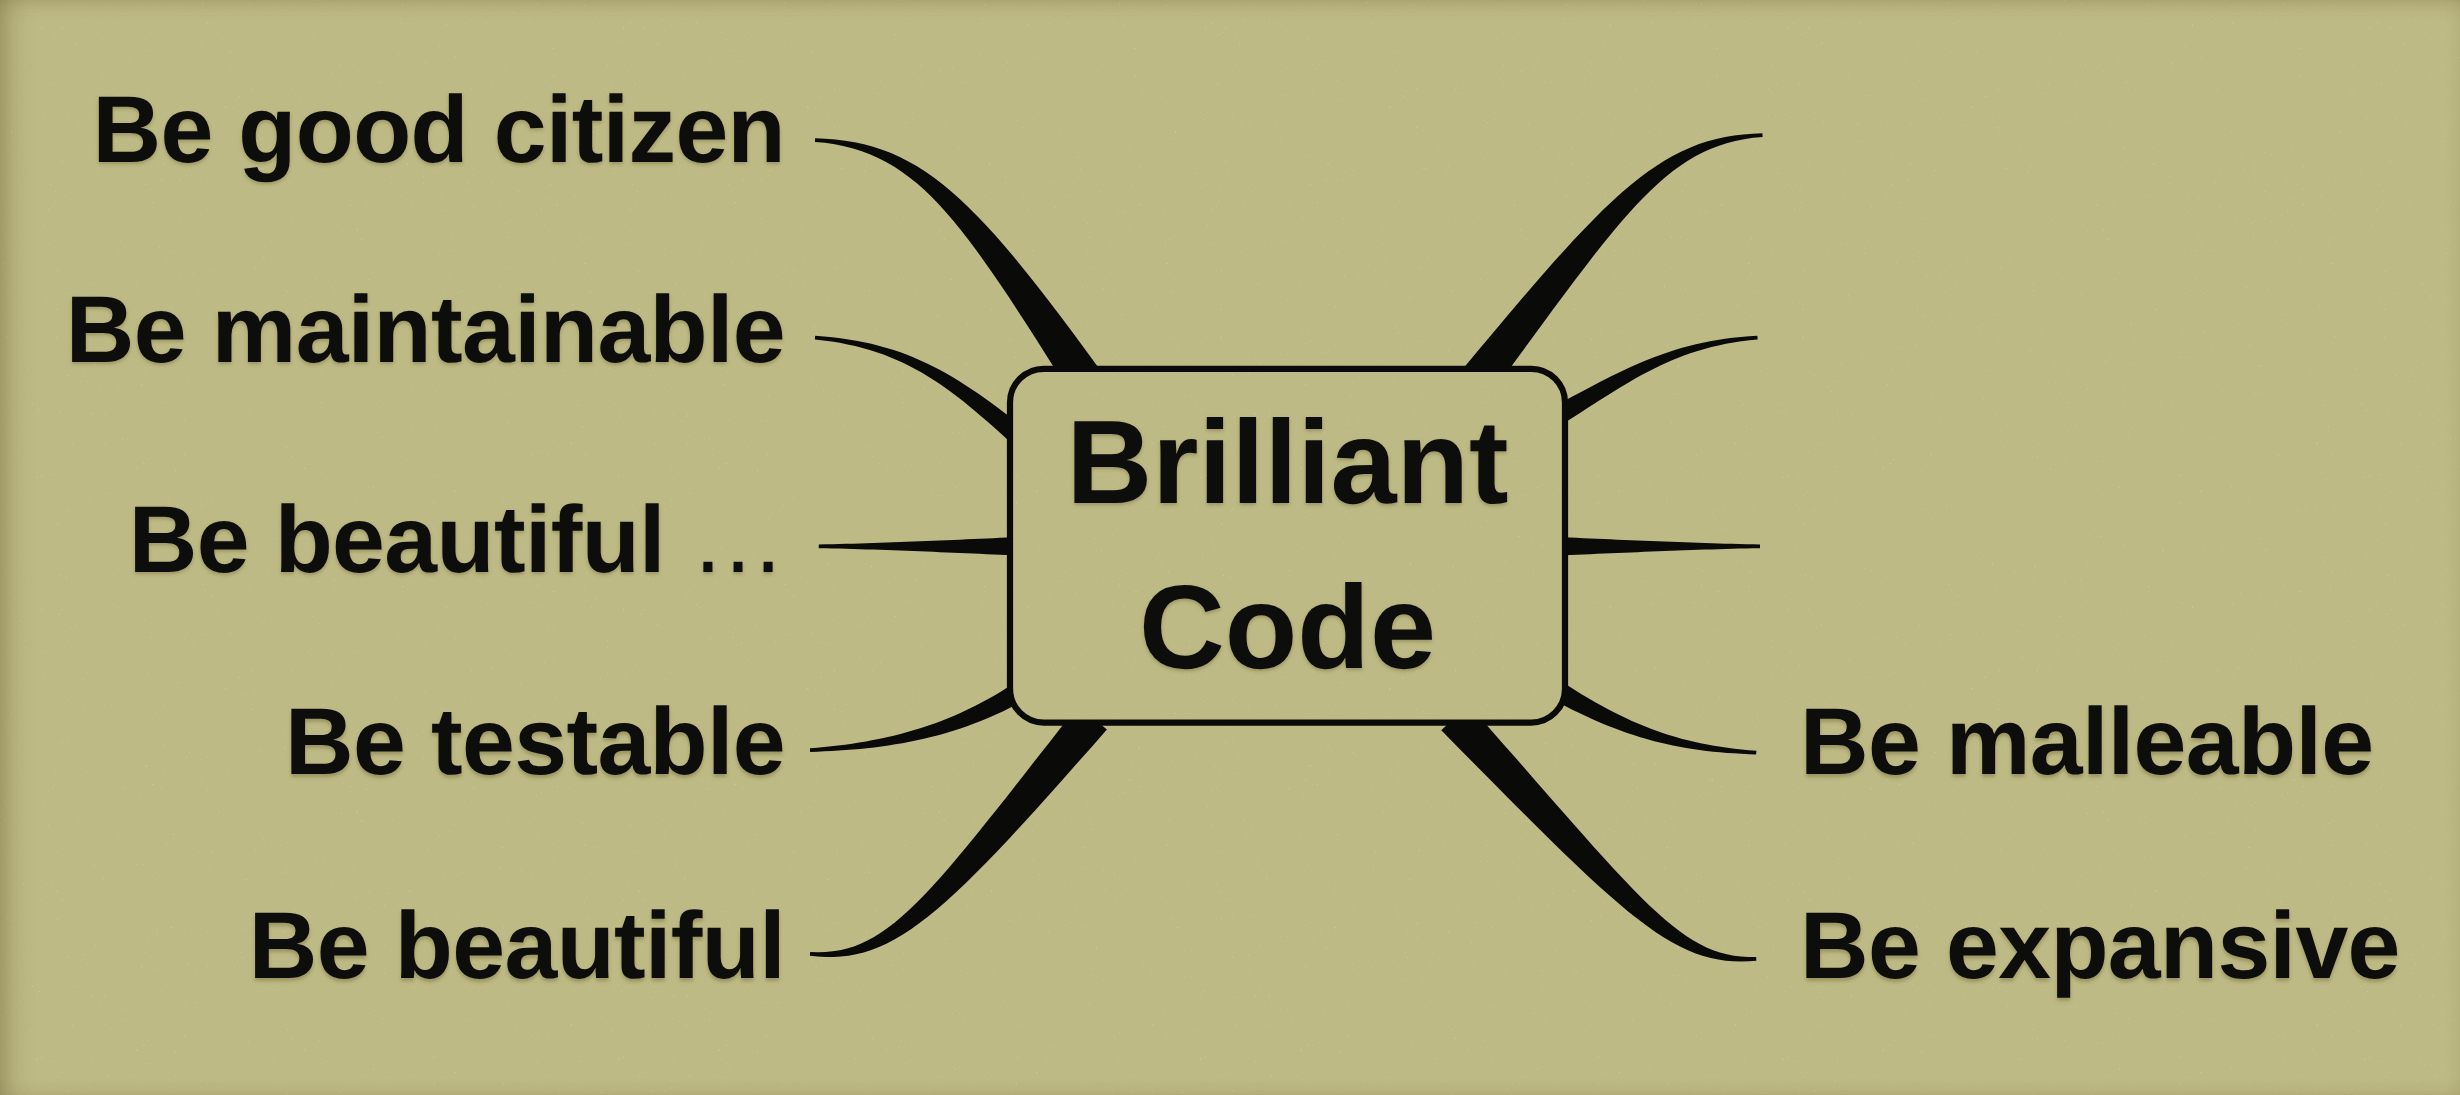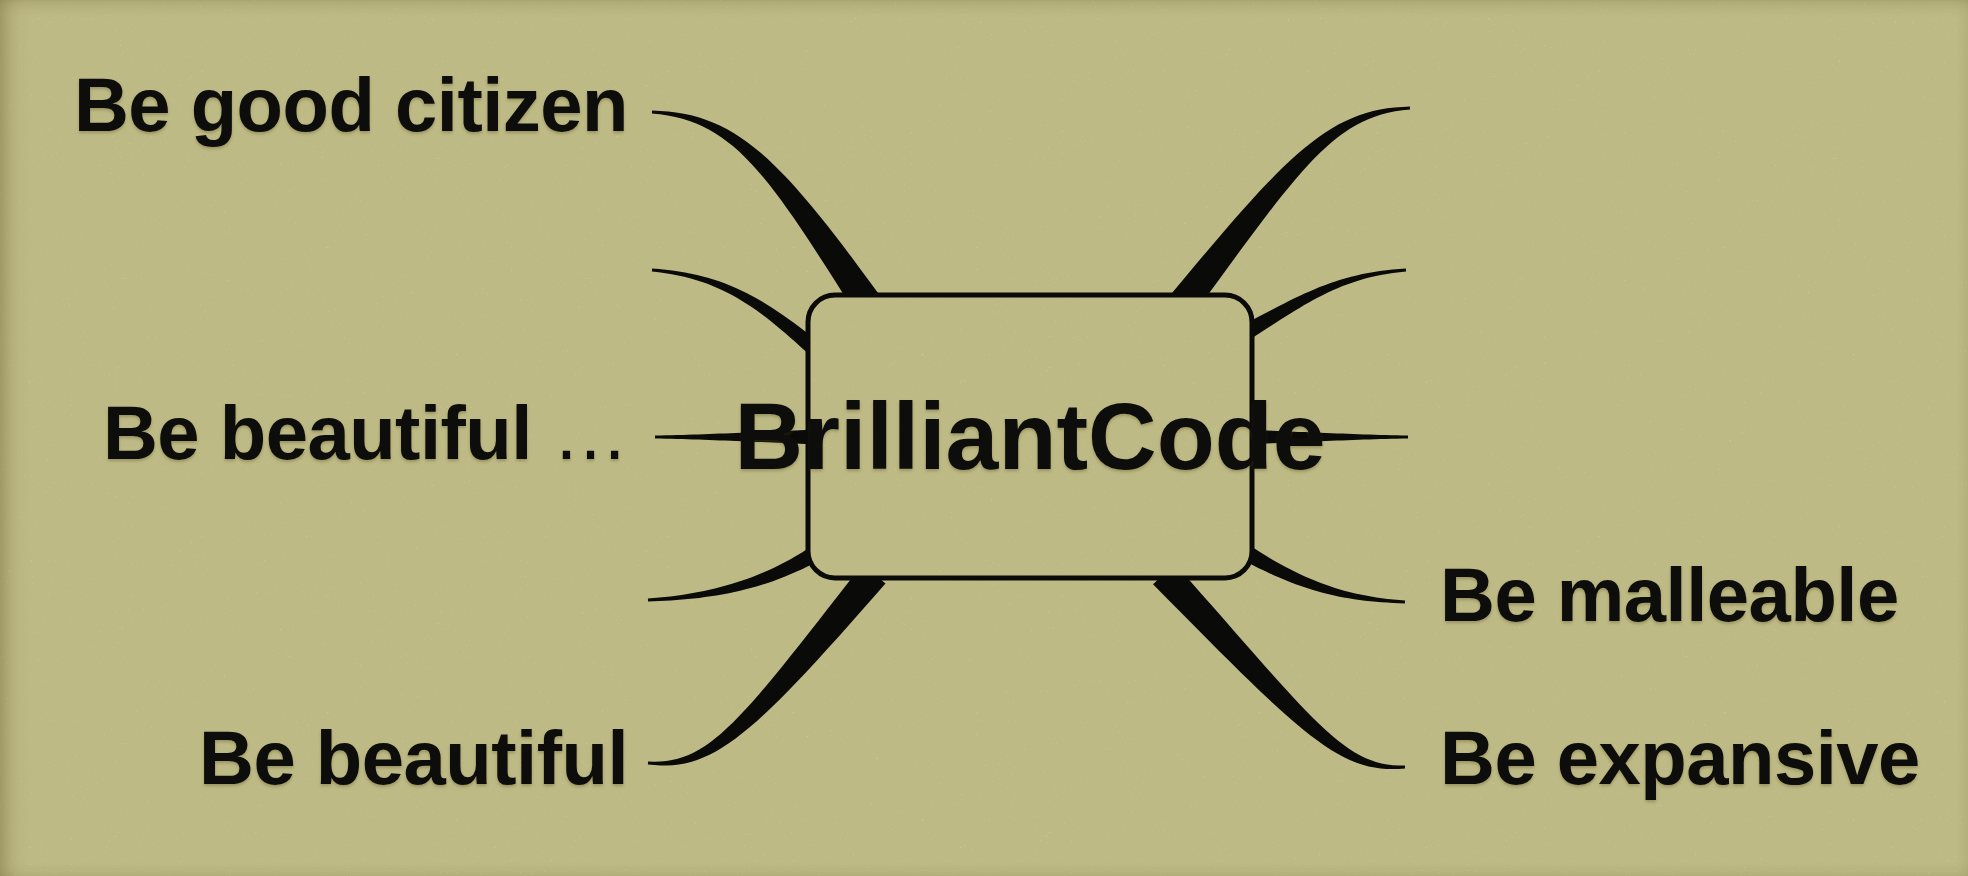--- a/index.html
+++ b/index.html
@@ -19,21 +19,21 @@
     white-space:nowrap;
     letter-spacing:-0.5px;
     text-shadow:0 2px 3px rgba(90,80,30,0.35);
   }
   .lbl .suffix{font-weight:400;}
   .lbl.left{right:1340px;text-align:right;}
   .lbl.right{left:1440px;text-align:left;}
   #center-title{
     position:absolute;
     left:808px;top:295px;width:444px;height:283px;
-    display:flex;flex-direction:row;align-items:center;justify-content:center;
+    display:flex;flex-direction:column;align-items:center;justify-content:center;
     font-weight:bold;font-size:95px;line-height:1.38;
     color:#0d0d0b;text-align:center;
     text-shadow:0 2px 3px rgba(90,80,30,0.35);
   }
   #vignette{
     position:absolute;left:0;top:0;right:0;bottom:0;
     pointer-events:none;
     box-shadow:inset 16px 0 22px -12px rgba(70,60,15,0.35),
                inset 0 8px 18px -10px rgba(70,60,15,0.25),
                inset -6px -6px 20px -14px rgba(70,60,15,0.2);
@@ -68,22 +68,28 @@
       </g>
 
     <rect id="center-box" x="808" y="295" width="444" height="283" rx="27" ry="27" stroke-width="5" fill="#e4dfa0" stroke="#0d0d0b"></rect>
 
     <rect id="grain-rect" x="0" y="0" width="1968" height="876" filter="url(#grain)" opacity="0.16"></rect>
   </svg>
 
   <div class="lbl left" style="top:104px">
     <span>Be good citizen</span><span class="suffix"></span>
   </div>
+  <div class="lbl left" style="top:264px">
+    <span>Be maintainable</span><span class="suffix"></span>
+  </div>
   <div class="lbl left" style="top:432px">
     <span>Be beautiful</span><span class="suffix"> …</span>
+  </div>
+  <div class="lbl left" style="top:594px">
+    <span>Be testable</span><span class="suffix"></span>
   </div>
   <div class="lbl left" style="top:757px">
     <span>Be beautiful</span><span class="suffix"></span>
   </div>
 
   <div class="lbl right" style="top:594px">
     <span>Be malleable</span><span class="suffix"></span>
   </div>
   <div class="lbl right" style="top:757px">
     <span>Be expansive</span><span class="suffix"></span>

